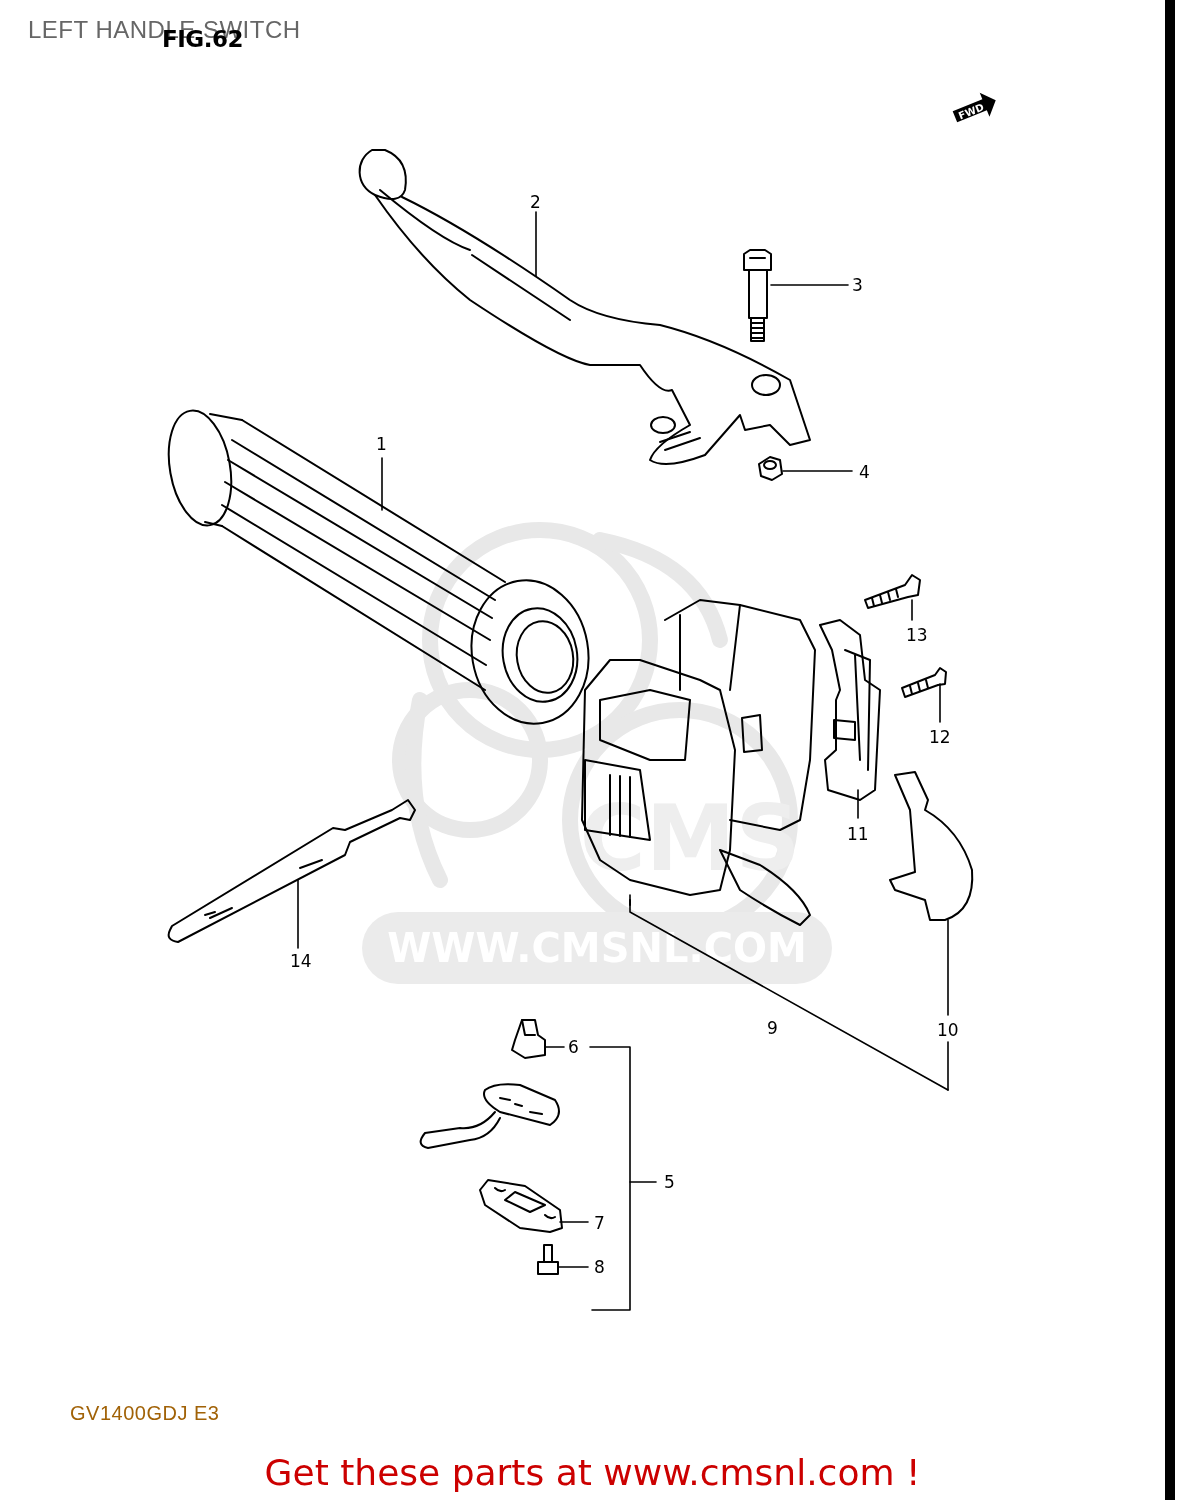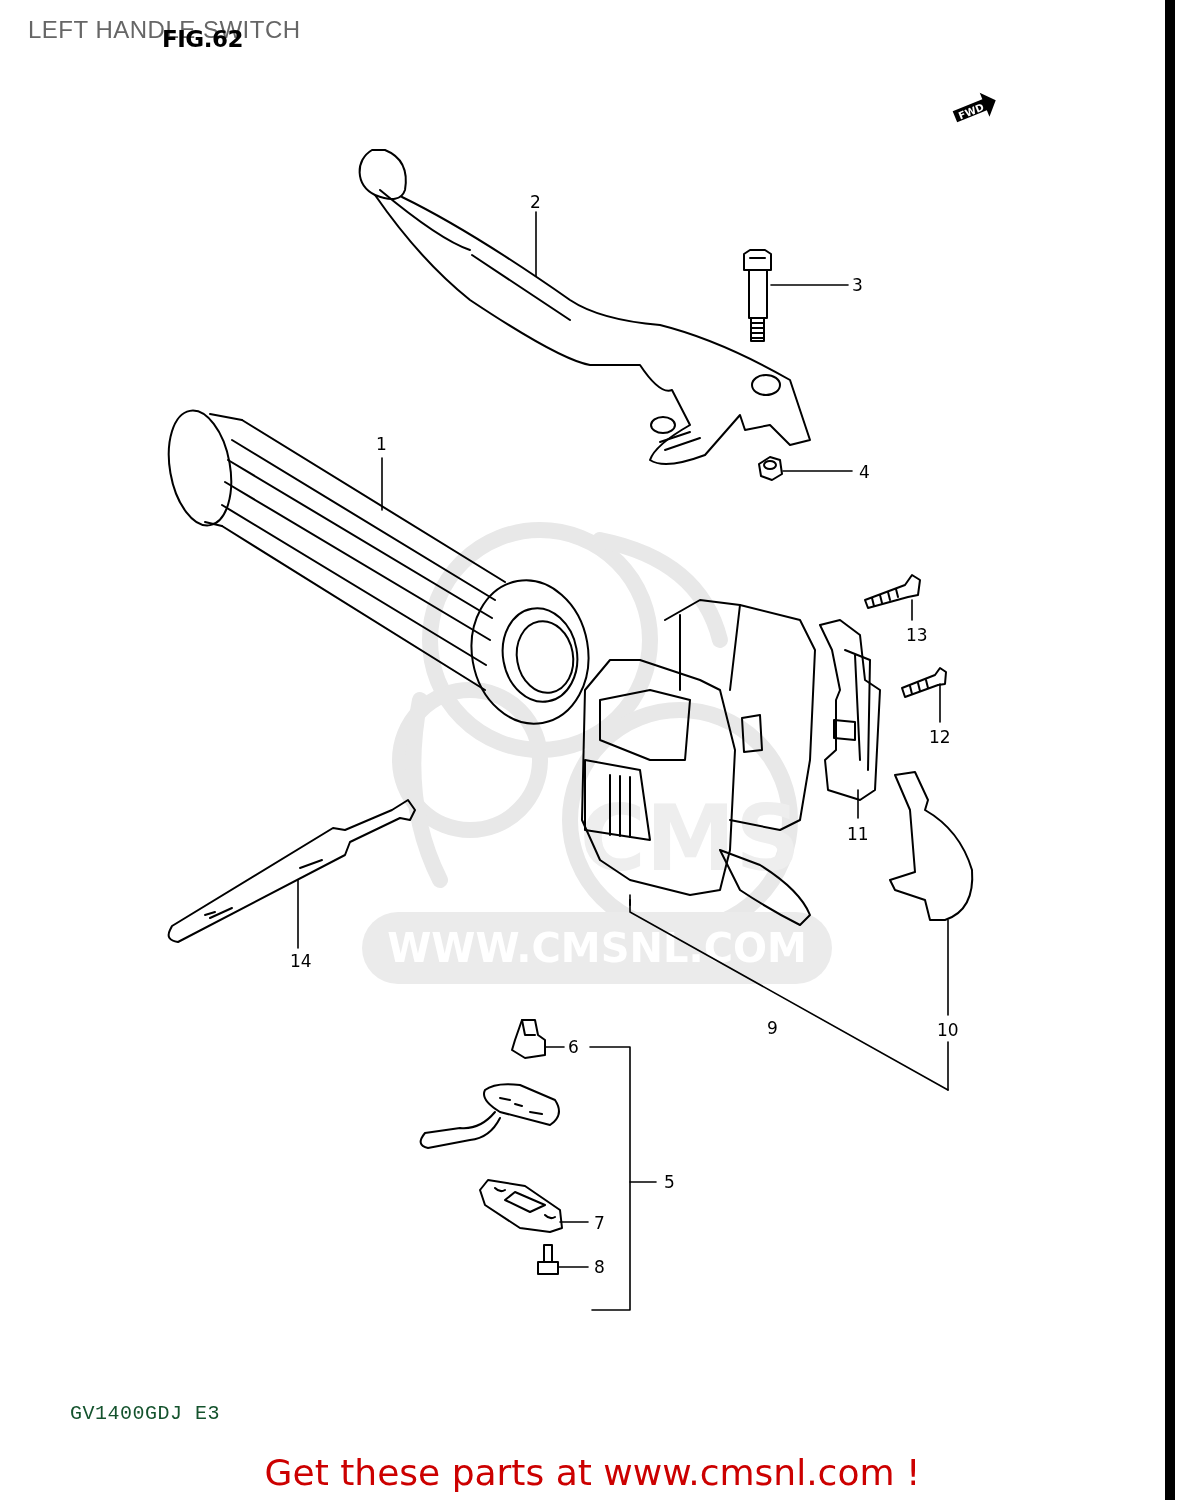--- a/index.html
+++ b/index.html
@@ -1,19 +1,19 @@
 <!DOCTYPE html>
 <html><head>
 <meta charset="utf-8">
 <style>
   html,body{margin:0;padding:0;background:#ffffff;}
   body{width:1179px;height:1500px;position:relative;overflow:hidden;font-family:"Liberation Sans",sans-serif;}
   .page-title{position:absolute;left:28px;top:16px;font-size:24px;color:#666666;letter-spacing:0.5px;font-family:Liberation Sans, sans-serif;}
   .fig-label{position:absolute;left:162px;top:26px;font-size:23px;font-weight:bold;color:#000;font-family:"DejaVu Sans",sans-serif;letter-spacing:-0.5px;}
-  .model-code{position:absolute;left:70px;top:1402px;font-size:20px;color:#14532d;font-family:Liberation Mono, monospace;letter-spacing:0.5px;}
+  .model-code{position:absolute;left:70px;top:1402px;font-size:20px;color:#a16207;font-family:Liberation Sans, sans-serif;letter-spacing:0.5px;}
   .cta{position:absolute;left:0;width:1179px;text-align:center;top:1452px;font-size:36px;color:#cc0000;font-family:"DejaVu Sans",sans-serif;text-decoration:none;}
   .cta span{position:relative;left:3px;}
   svg.drawing{position:absolute;left:0;top:0;}
   .border-right{position:absolute;left:1165px;top:0;width:10px;height:1500px;background:#000;}
   .fwd{position:absolute;left:952px;top:90px;}
 </style>
 </head>
 <body>
 
 <div class="page-title">LEFT HANDLE SWITCH</div>

